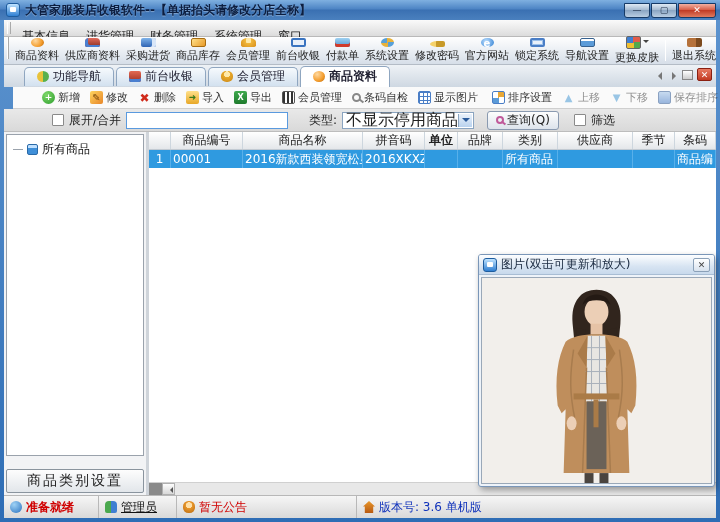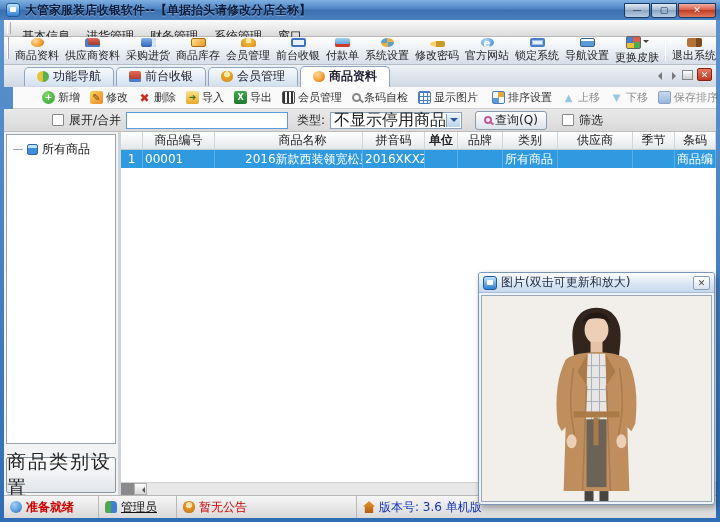--- a/index.html
+++ b/index.html
@@ -125,43 +125,43 @@
   .q-mag { width:8px; height:8px; border:2px solid #c05a9a; border-radius:50%; position:relative; }
   .q-mag::after { content:""; position:absolute; width:5px; height:2px; background:#c05a9a; right:-4px; bottom:-2px; transform:rotate(40deg); }
 
   
   .main { position:absolute; left:4px; right:4px; top:132px; bottom:27px; background:#eef0f2; display:flex; }
   .left-panel { width:150px; background:#f2f3f5; border-right:3px solid #cfd4da; display:flex; flex-direction:column; padding:2px; }
   .tree-box { flex:1; background:#fff; border:1px solid #9aa2ac; overflow:hidden; }
   .tree-node { display:flex; align-items:center; gap:4px; padding:6px 2px 2px 6px; font-size:12px; color:#111; }
   .tree-dash { width:10px; height:1px; background:#9aa2ac; }
   .cube { width:11px; height:11px; background:linear-gradient(#bfe0ff 30%,#3f8fd8 31%); border:1px solid #2a6aa8; border-radius:2px; }
-  .cat-btn { height:36px; margin-top:13px; border:1px solid #8a949e; border-radius:2px;
-    background:linear-gradient(#fdfdfd,#e2e6ea); font-size:19px; color:#222; display:flex; align-items:center; justify-content:center; letter-spacing:2px; }
+  .cat-btn { height:24px; margin-top:13px; border:1px solid #8a949e; border-radius:2px;
+    background:linear-gradient(#fdfdfd,#e2e6ea); font-size:14px; color:#222; display:flex; align-items:center; justify-content:center; letter-spacing:2px; }
 
   .table-area { flex:1; background:#fff; position:relative; display:flex; flex-direction:column; }
   .thead { display:flex; height:18px; background:linear-gradient(#ffffff,#e4e7ea); border-bottom:1px solid #c2cad2;
     font-size:12px; color:#222; }
   .th { border-right:1px solid #cdd6de; display:flex; align-items:center; justify-content:center;
     white-space:nowrap; overflow:hidden; }
   .trow { display:flex; height:18px; background:#2f9ae0; color:#fff; font-size:12px; }
   .td { border-right:1px solid #58b0ea; display:flex; align-items:center; padding:0 2px;
     white-space:nowrap; overflow:hidden; }
-  .c0{width:22px;justify-content:center;} .c1{width:72px;} .c2{width:120px;margin-left:28px;} .c3{width:62px;}
+  .c0{width:22px;justify-content:center;} .c1{width:72px;} .c2{width:120px;} .c3{width:62px;}
   .c4{width:33px;font-weight:bold;} .c5{width:45px;} .c6{width:55px;} .c7{width:75px;} .c8{width:42px;} .c9{flex:1;}
   .td.c0{justify-content:center;}
   .tbody-rest { flex:1; background:#fff; }
   .hscroll { height:13px; background:#f0f0f0; border-top:1px solid #d0d0d0; display:flex; }
   .hs-thumb { width:13px; background:#8a8a8a; }
   .hs-btn { width:13px; background:linear-gradient(#fdfdfd,#d8d8d8); border:1px solid #b0b0b0; position:relative; }
   .hs-btn::after { content:""; position:absolute; left:4px; top:3px; width:0; height:0; border:3px solid transparent; border-right-color:#555; }
   .hs-track { flex:1; background:#e8e8e8; }
 
   
-  .popup { position:absolute; left:478px; top:272px; width:237px; height:233px; background:#eef3f9;
+  .popup { position:absolute; left:478px; top:254px; width:237px; height:233px; background:#eef3f9;
     border:1px solid #7a96b8; border-radius:3px; box-shadow:2px 3px 6px rgba(0,0,0,.35); z-index:50;
     display:flex; flex-direction:column; }
   .popup-titlebar { height:20px; background:linear-gradient(#fdfeff,#d7e4f2 60%,#c8d9ec); border-bottom:1px solid #a8bdd4;
     display:flex; align-items:center; padding:0 4px; gap:4px; border-radius:2px 2px 0 0; }
   .popup-title { font-size:12px; color:#1a2a40; white-space:nowrap; overflow:hidden; flex:1; }
   .popup-close { width:17px; height:14px; border:1px solid #8aa0b8; border-radius:2px;
     background:linear-gradient(#ffffff,#d8e2ee); color:#444; font-size:9px; display:flex; align-items:center; justify-content:center; }
   .popup-body { flex:1; margin:2px; border:1px solid #9aa8b8; background:#f4f2ee; overflow:hidden; }
   .popup-body svg { display:block; width:100%; height:100%; }
 
@@ -348,21 +348,21 @@
     <span class="act">
       <span class="aico a-close"></span>
       <span>关闭</span>
     </span>
   </div>
 
   <div class="filterbar">
     <span class="checkbox"></span>
     <span>展开/合并</span>
     <input class="search-input" value="" style="">
-    <span style="margin-left:4px;">类型:</span>
+    <span style="margin-left:16px;">类型:</span>
     <span class="dropdown">
       <span>不显示停用商品</span>
       <span class="dbtn"></span>
     </span>
     <span class="query-btn">
       <span class="q-mag"></span>
       <span>查询(Q)</span>
     </span>
     <span class="checkbox" style="margin-left:10px;"></span>
     <span>筛选</span>

